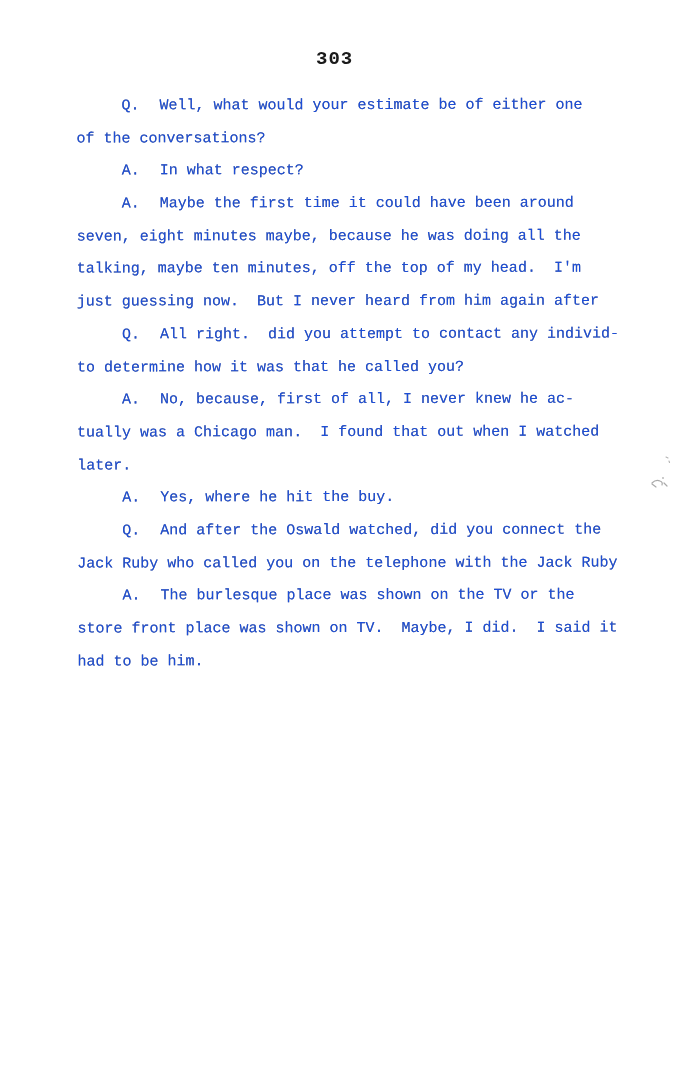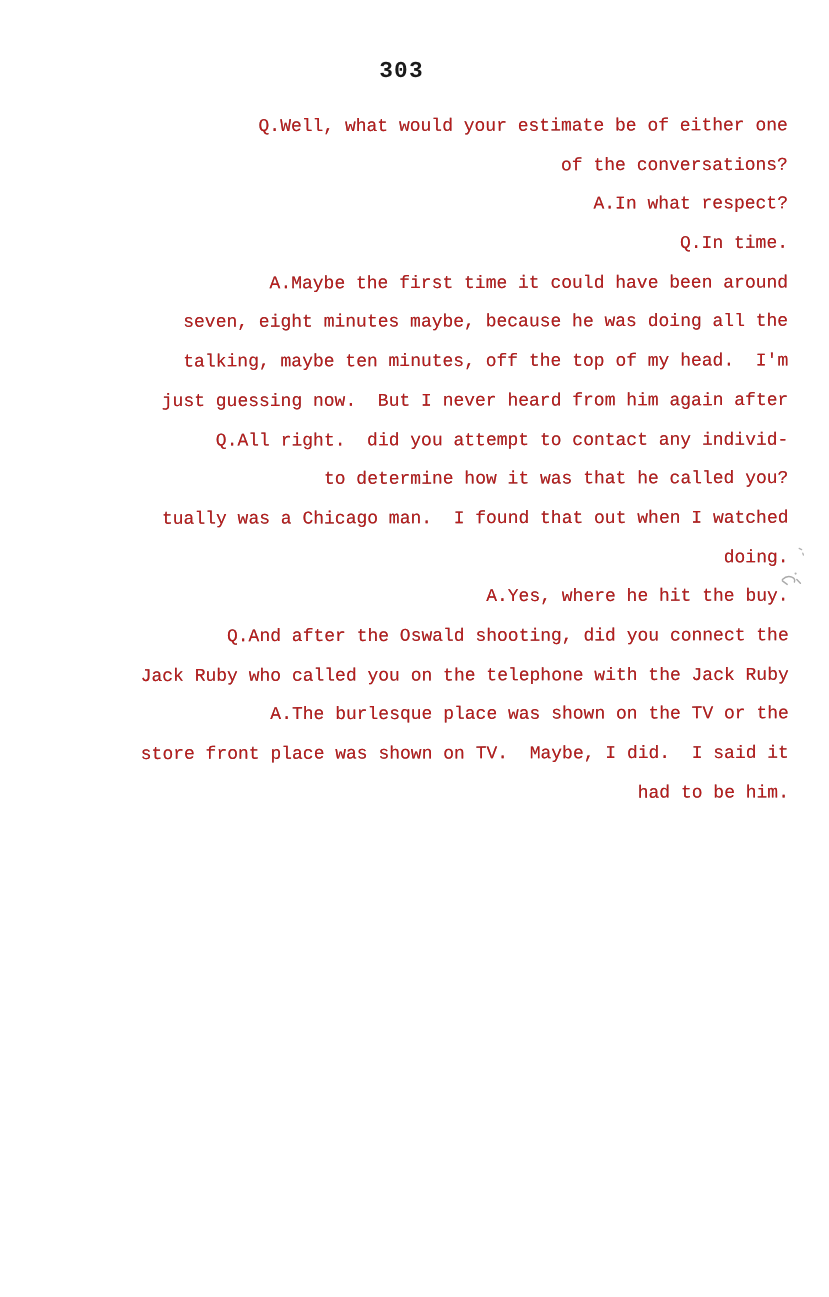--- a/index.html
+++ b/index.html
@@ -8,21 +8,20 @@
     background: #ffffff;
   }
   .page {
     position: relative;
     width: 691px;
     height: 1081px;
     background: #ffffff;
     overflow: hidden;
     font-family: "Liberation Mono", "DejaVu Sans Mono", monospace;
     color: #1e1e1e;
-    text-align: right;
   }
   .pageno {
     position: absolute;
     top: 48px;
     left: 316px;
     font-size: 19px;
     font-weight: 700;
     letter-spacing: 1px;
     color: #1a1a1a;
   }
@@ -31,21 +30,21 @@
     top: 90px;
     left: 77px;
     width: 580px;
     transform: rotate(-0.1deg);
   }
   .line {
     height: 32.7px;
     line-height: 32.7px;
     font-size: 15px;
     white-space: pre;
-    color: #b91c1c;
+    color: #1d4ed8;
     text-shadow: 0 0 0.5px rgba(20,20,20,0.55);
   }
   .lbl {
     display: inline-block;
     margin-left: 45px;
     width: 38px;
   }
   .lbl:empty {
     margin-left: 0;
     width: 0;
@@ -63,31 +62,31 @@
 <body>
 
 <div class="page">
 
   <div class="pageno">303</div>
 
   <div class="transcript">
     <div class="line"><span class="lbl">Q.</span><span class="txt">Well, what would your estimate be of either one</span></div>
     <div class="line"><span class="lbl"></span><span class="txt">of the conversations?</span></div>
     <div class="line"><span class="lbl">A.</span><span class="txt">In what respect?</span></div>
-    <div class="line"><span class="lbl">Q.</span><span class="txt">In time.</span></div>
     <div class="line"><span class="lbl">A.</span><span class="txt">Maybe the first time it could have been around</span></div>
     <div class="line"><span class="lbl"></span><span class="txt">seven, eight minutes maybe, because he was doing all the</span></div>
     <div class="line"><span class="lbl"></span><span class="txt">talking, maybe ten minutes, off the top of my head.  I'm</span></div>
     <div class="line"><span class="lbl"></span><span class="txt">just guessing now.  But I never heard from him again after</span></div>
     <div class="line"><span class="lbl">Q.</span><span class="txt">All right.  did you attempt to contact any individ-</span></div>
     <div class="line"><span class="lbl"></span><span class="txt">to determine how it was that he called you?</span></div>
+    <div class="line"><span class="lbl">A.</span><span class="txt">No, because, first of all, I never knew he ac-</span></div>
     <div class="line"><span class="lbl"></span><span class="txt">tually was a Chicago man.  I found that out when I watched</span></div>
-    <div class="line"><span class="lbl"></span><span class="txt">doing.</span></div>
+    <div class="line"><span class="lbl"></span><span class="txt">later.</span></div>
     <div class="line"><span class="lbl">A.</span><span class="txt">Yes, where he hit the buy.</span></div>
-    <div class="line"><span class="lbl">Q.</span><span class="txt">And after the Oswald shooting, did you connect the</span></div>
+    <div class="line"><span class="lbl">Q.</span><span class="txt">And after the Oswald watched, did you connect the</span></div>
     <div class="line"><span class="lbl"></span><span class="txt">Jack Ruby who called you on the telephone with the Jack Ruby</span></div>
     <div class="line"><span class="lbl">A.</span><span class="txt">The burlesque place was shown on the TV or the</span></div>
     <div class="line"><span class="lbl"></span><span class="txt">store front place was shown on TV.  Maybe, I did.  I said it</span></div>
     <div class="line"><span class="lbl"></span><span class="txt">had to be him.</span></div>
   </div>
 
   <svg class="pencil-mark" viewBox="0 0 48 60" xmlns="http://www.w3.org/2000/svg">
     <path d="M28 12 l2 1 m1 3 l0.5 1.5" stroke="#8a8a8a" stroke-width="1.1" fill="none" stroke-linecap="round"></path>
     <path d="M14 38 q4 -4 8 -2 q3 1 2 4 m-10 -1 l4 3 m8 -4 l3 3" stroke="#7d7d7d" stroke-width="1.2" fill="none" stroke-linecap="round"></path>
     <circle cx="25" cy="33" r="0.9" fill="#8a8a8a"></circle>

